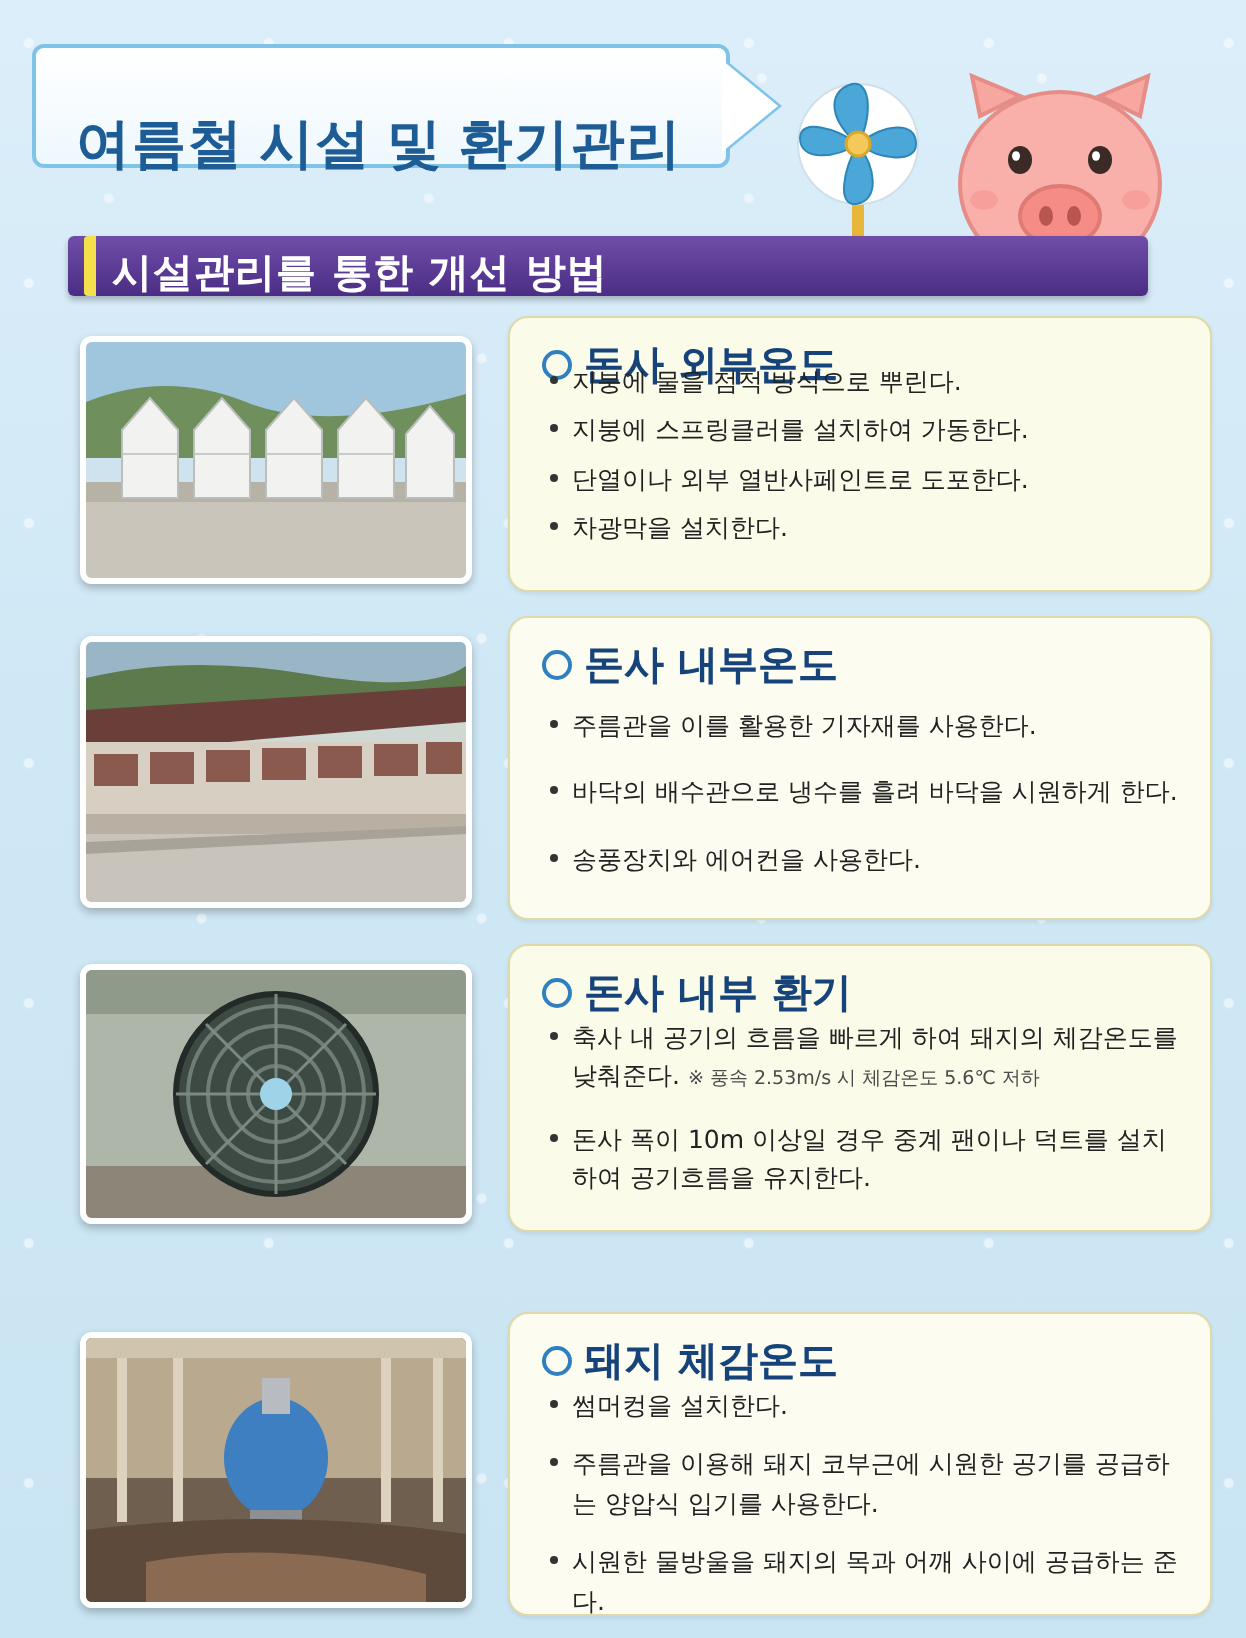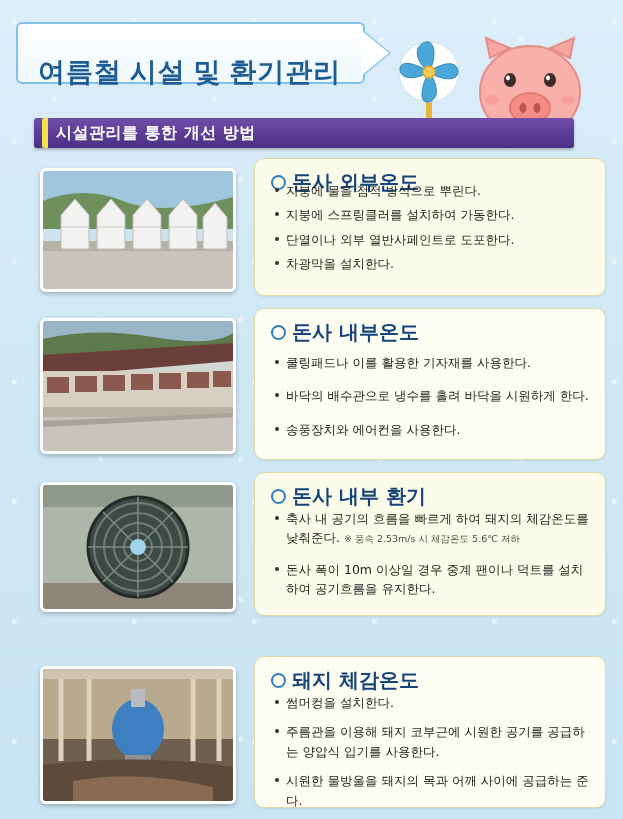--- a/index.html
+++ b/index.html
@@ -48,21 +48,21 @@
   .pig{position:absolute;left:470px;top:30px;width:120px;height:120px;}
 
   
   .subbar{
     position:absolute;left:34px;top:118px;width:540px;height:30px;
     background:linear-gradient(180deg,#6f4ea8 0%,#4b2d86 100%);
     border-radius:3px;
     box-shadow:0 2px 3px rgba(0,0,0,.25);
   }
   .subbar .txt{
-    position:absolute;left:22px;top:5px;color:#fff;font-size:16px;font-weight:bold;
+    position:absolute;left:22px;top:5px;color:#fff;font-size:20px;font-weight:bold;
     letter-spacing:.5px;
     text-align:right;
   }
   .subbar:before{
     content:"";position:absolute;left:8px;top:0;width:6px;height:30px;background:#f4e04d;
     border-radius:2px 0 0 2px;
   }
 
   
   .section{position:absolute;left:16px;width:590px;}
@@ -185,21 +185,21 @@
       </svg>
     </div>
   </div>
 
   <div class="section" id="sec2">
     <div class="card alt">
       <div class="head">
         <span class="dot"></span><span>돈사 내부온도</span>
       </div>
       <div class="bullets" style="top:44px">
-        <div class="bullet" style="margin-bottom:14px">쿨링패드나 이를 활용한 기자재를 사용한다.</div>
+        <div class="bullet" style="margin-bottom:14px">주름관을 이를 활용한 기자재를 사용한다.</div>
         <div class="bullet" style="margin-bottom:14px">바닥의 배수관으로 냉수를 흘려 바닥을 시원하게 한다.</div>
         <div class="bullet">송풍장치와 에어컨을 사용한다.</div>
       </div>
     </div>
     <div class="photo" style="height:130px">
       <svg class="ph-inner" viewBox="0 0 190 130" preserveAspectRatio="none">
         <rect width="190" height="130" fill="#cfd8d2"></rect>
         <rect width="190" height="30" fill="#9ab6c6"></rect>
         <path d="M0 18 Q50 6 110 16 T190 12 L190 34 L0 34 Z" fill="#5d7a4d"></path>
         <path d="M0 34 L190 22 L190 40 L0 56 Z" fill="#6b3f39"></path>

